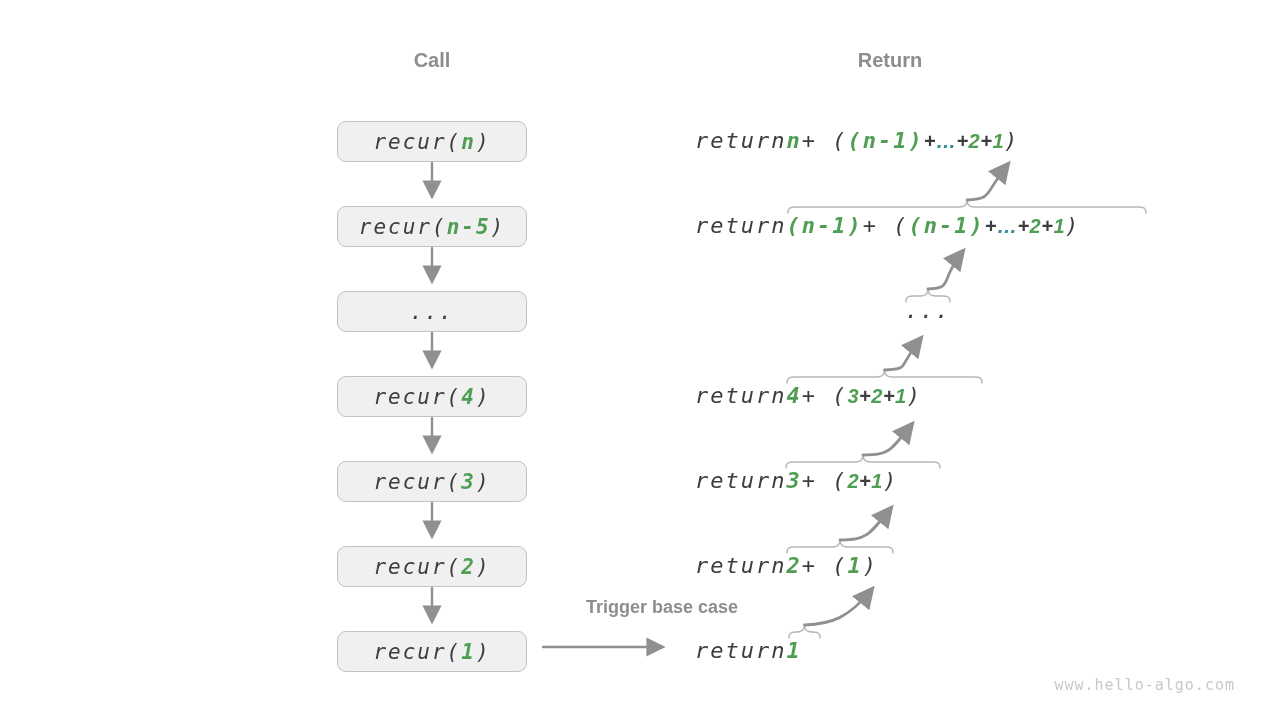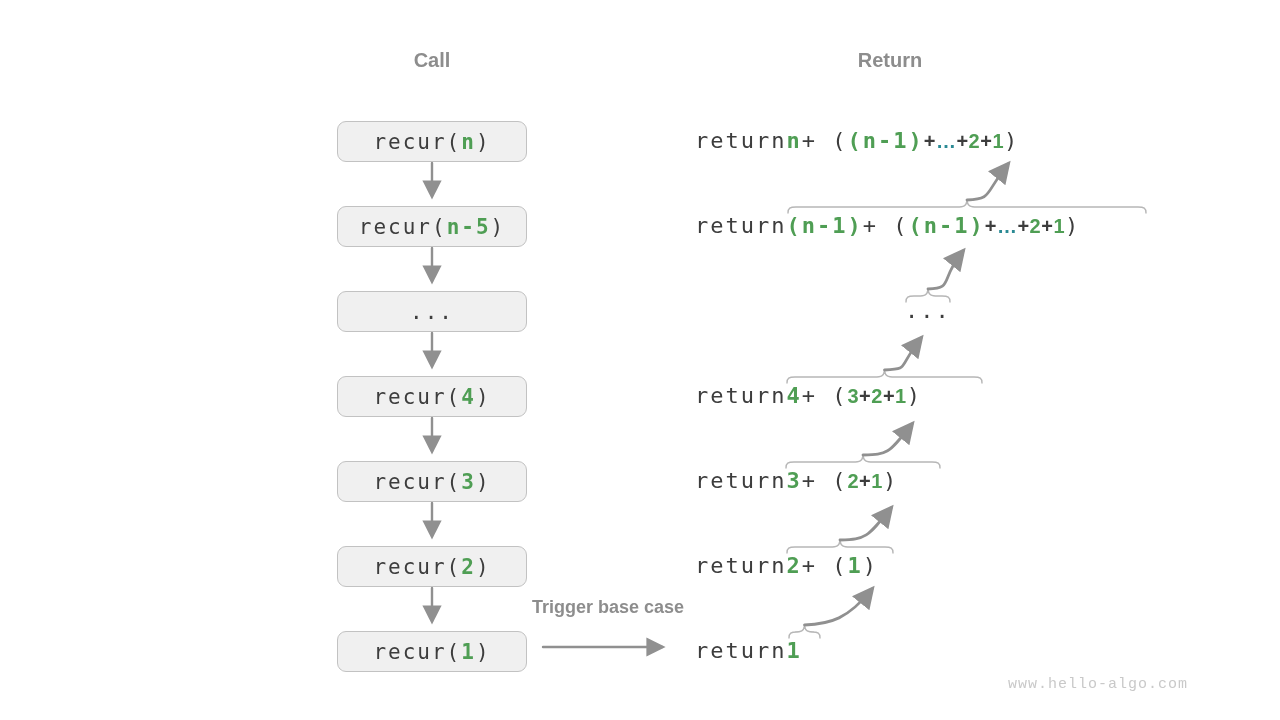--- a/index.html
+++ b/index.html
@@ -31,32 +31,32 @@
   .call-box{
     left:337px;width:190px;height:41px;
     background:var(--box-fill);
     border:1.5px solid var(--box-border);
     border-radius:9px;
     display:flex;align-items:center;justify-content:center;
     box-sizing:border-box;
   }
   .code-row{
     height:30px;line-height:30px;white-space:nowrap;
-    display:flex;align-items:center;
+    display:flex;align-items:center;font-style:italic;
   }
   .seg{display:inline-block;}
   .seg-md{font-family:"DejaVu Sans Mono",monospace;font-size:22px;letter-spacing:2px;color:var(--dark);}
   .seg-mg{font-family:"DejaVu Sans Mono",monospace;font-size:22px;letter-spacing:2px;color:var(--green);font-weight:700;}
   .seg-sd{font-family:"Liberation Sans",sans-serif;font-size:20px;font-weight:700;color:var(--dark);letter-spacing:0.5px;}
   .seg-sg{font-family:"Liberation Sans",sans-serif;font-size:20px;font-weight:700;color:var(--green);letter-spacing:0.5px;}
   .seg-st{font-family:"Liberation Sans",sans-serif;font-size:20px;font-weight:700;color:var(--teal);letter-spacing:0.5px;}
   .box-label .seg-md,.box-label .seg-mg{font-size:21px;}
   .trigger-label{
     font-size:18px;font-weight:700;color:var(--gray-text);
-    width:260px;text-align:center;
+    width:260px;text-align:right;
   }
   .watermark{
     font-family:"DejaVu Sans Mono",monospace;
     font-size:15px;letter-spacing:1px;color:var(--watermark);
     width:240px;text-align:right;
   }
 </style>
 </head>
 <body>
 
@@ -196,14 +196,14 @@
       <span class="seg seg-mg">1</span>
       <span class="seg seg-md">)</span>
     </div>
   <div class="abs code-row" style="left:695px;top:636px;">
       <span class="seg seg-md">return </span>
       <span class="seg seg-mg">1</span>
     </div>
 
   <div class="abs trigger-label" style="left:478px;top:597px;">Trigger base case</div>
 
-  <div class="abs watermark" style="left:948px;top:676px;font-family:Liberation Mono, monospace;">www.hello-algo.com</div>
+  <div class="abs watermark" style="left:995px;top:676px;">www.hello-algo.com</div>
 </div>
 
 </body></html>

